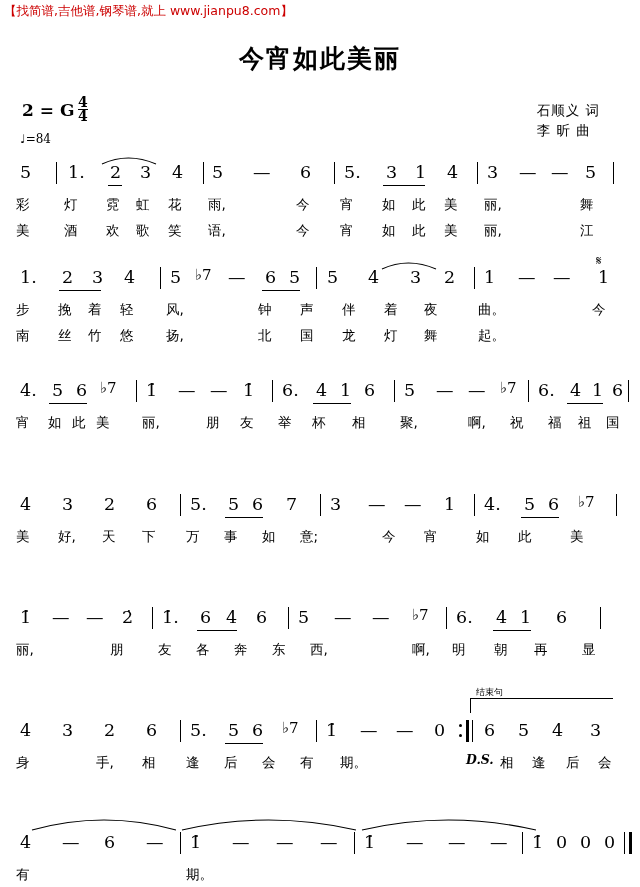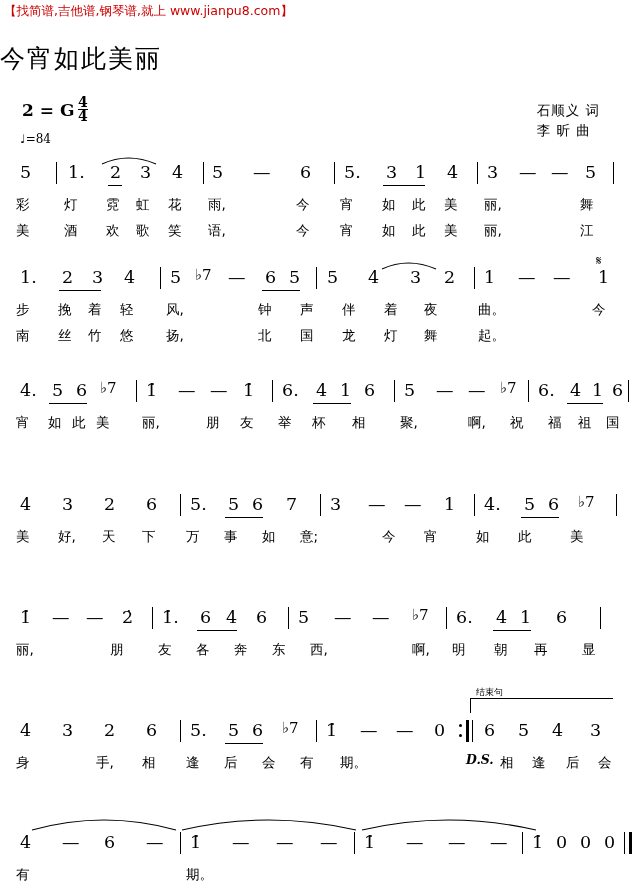--- a/index.html
+++ b/index.html
@@ -23,22 +23,23 @@
     color: #cc0000;
     font-family: "DejaVu Sans", "Liberation Sans", sans-serif;
     white-space: nowrap;
     letter-spacing: 0px;
   }
   .title {
     position: absolute;
     top: 42px;
     left: 0;
     width: 640px;
+    text-align: center;
     font-size: 25px;
-    font-weight: normal;
+    font-weight: bold;
     font-family: "DejaVu Sans", "Liberation Sans", sans-serif;
     letter-spacing: 2px;
   }
   .key-sig {
     position: absolute;
     left: 22px;
     top: 100px;
     font-size: 17px;
     font-weight: bold;
     font-family: "DejaVu Serif", serif;

